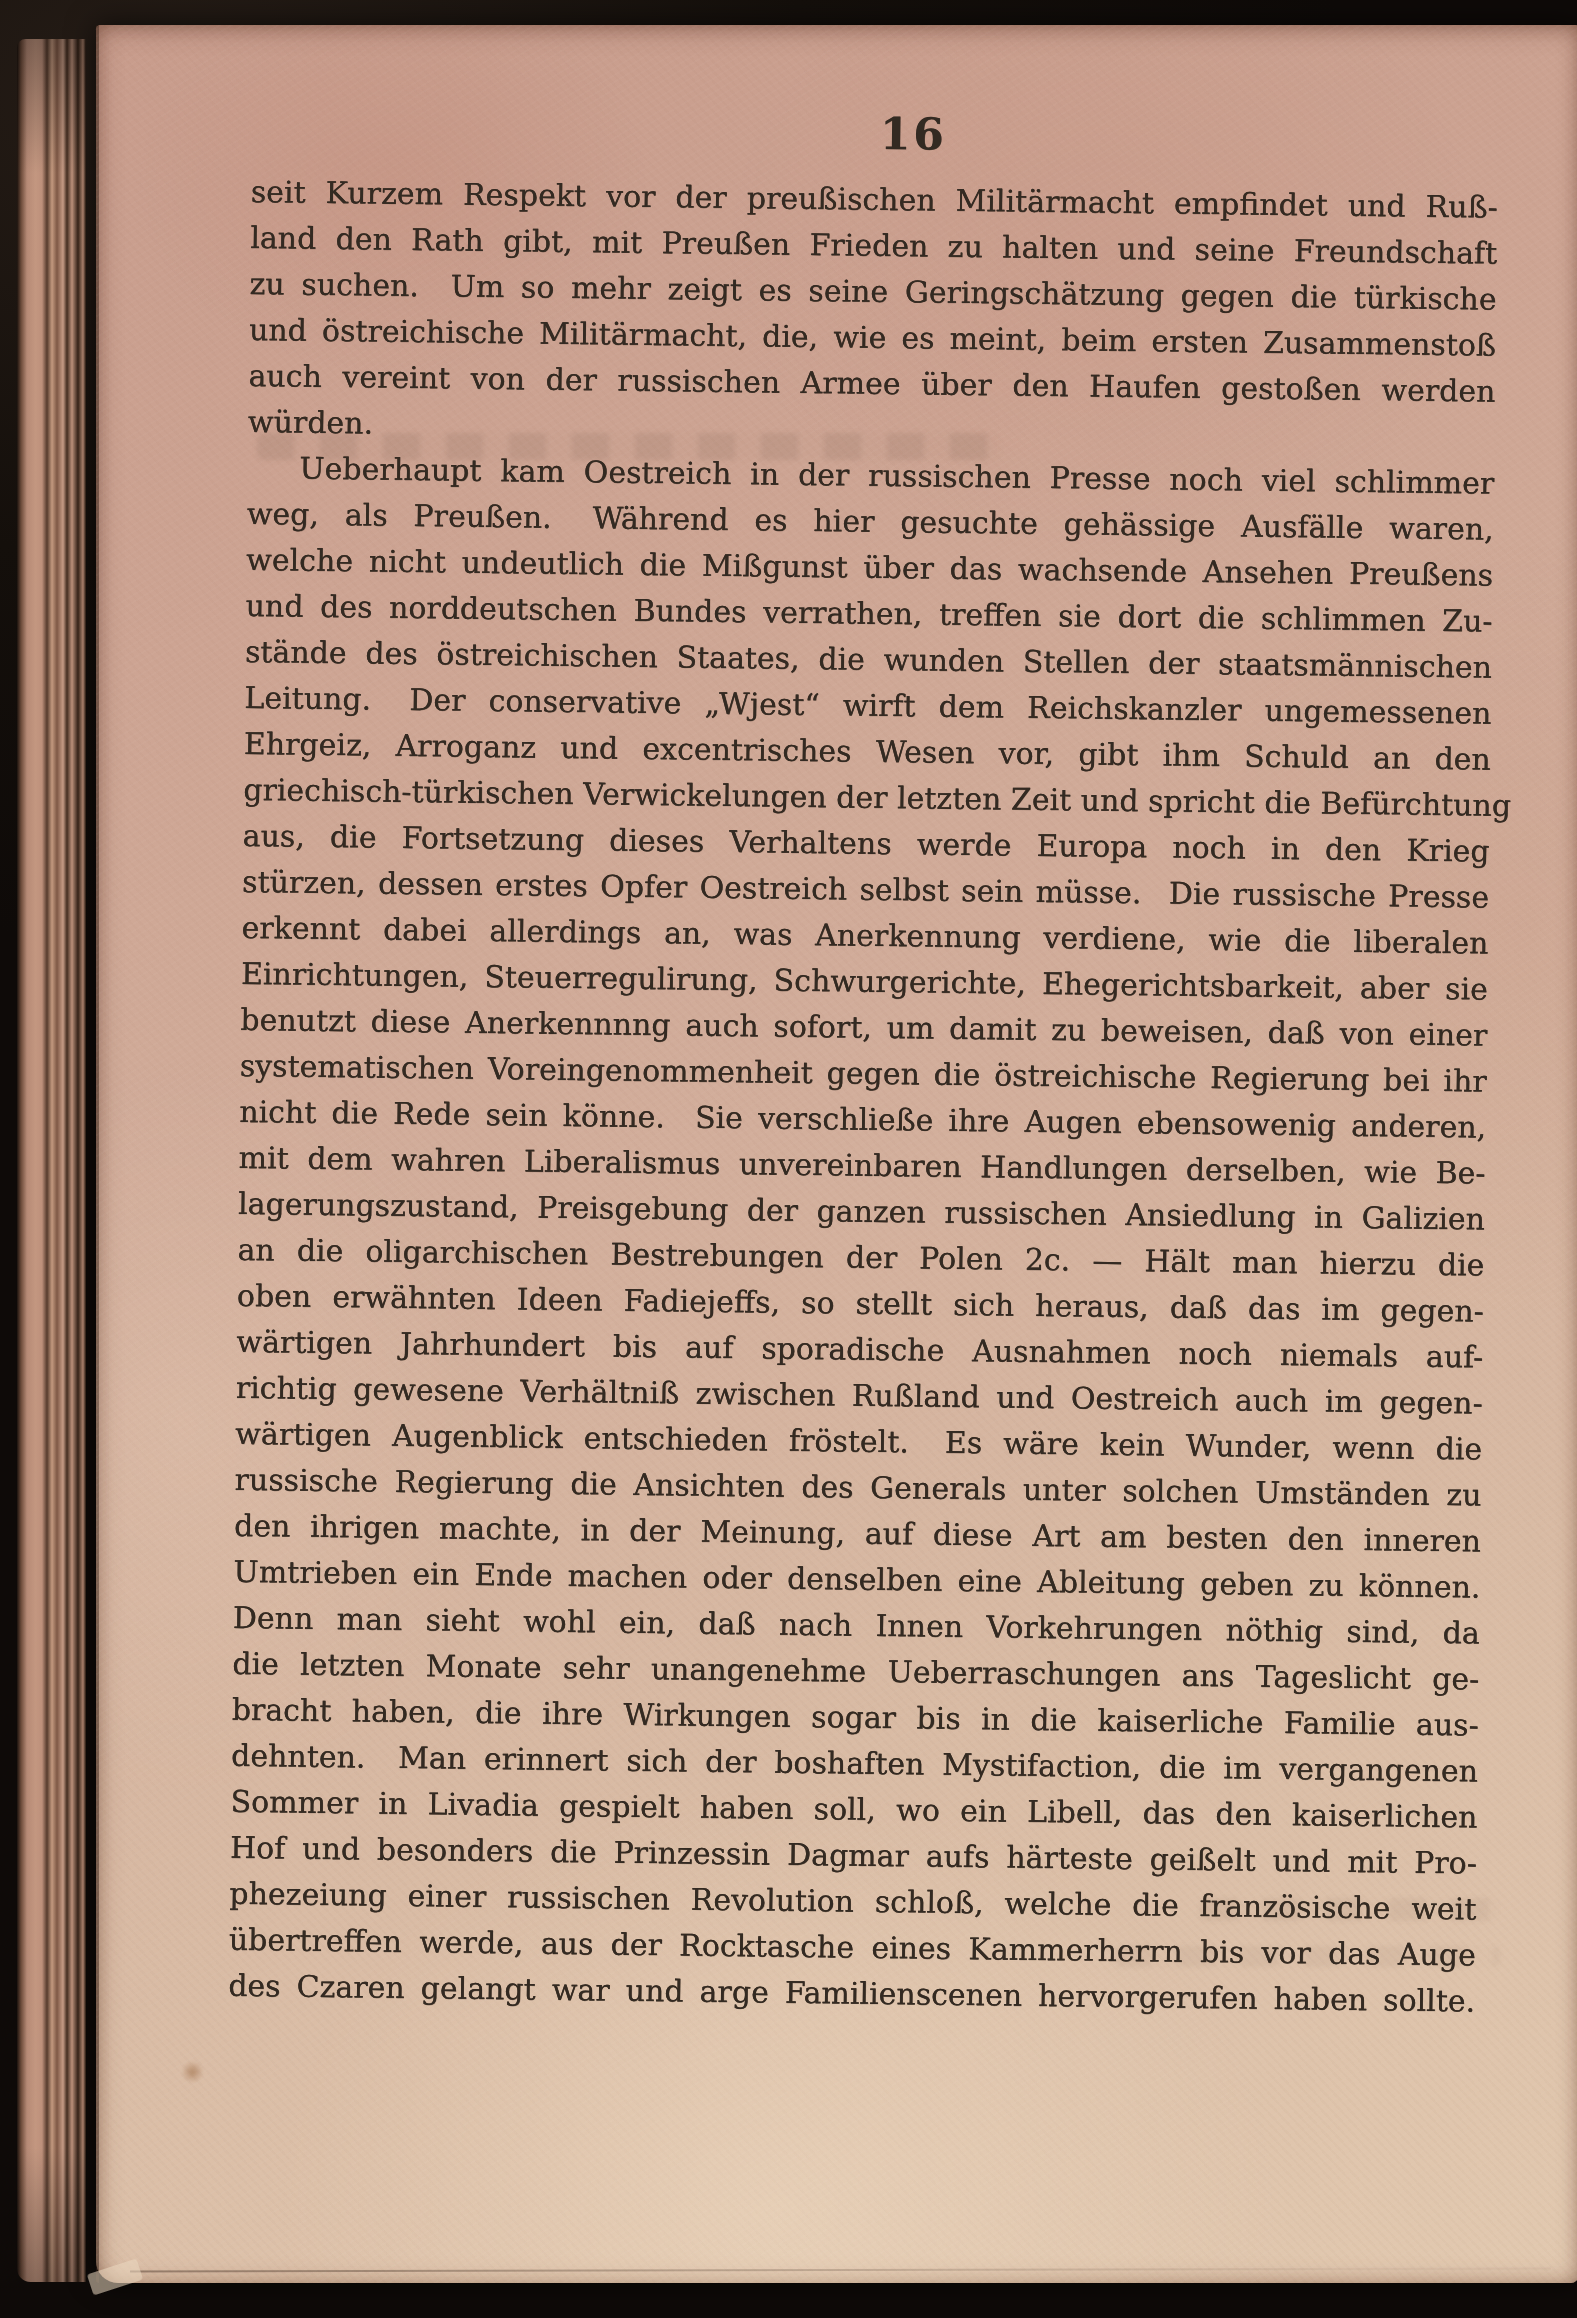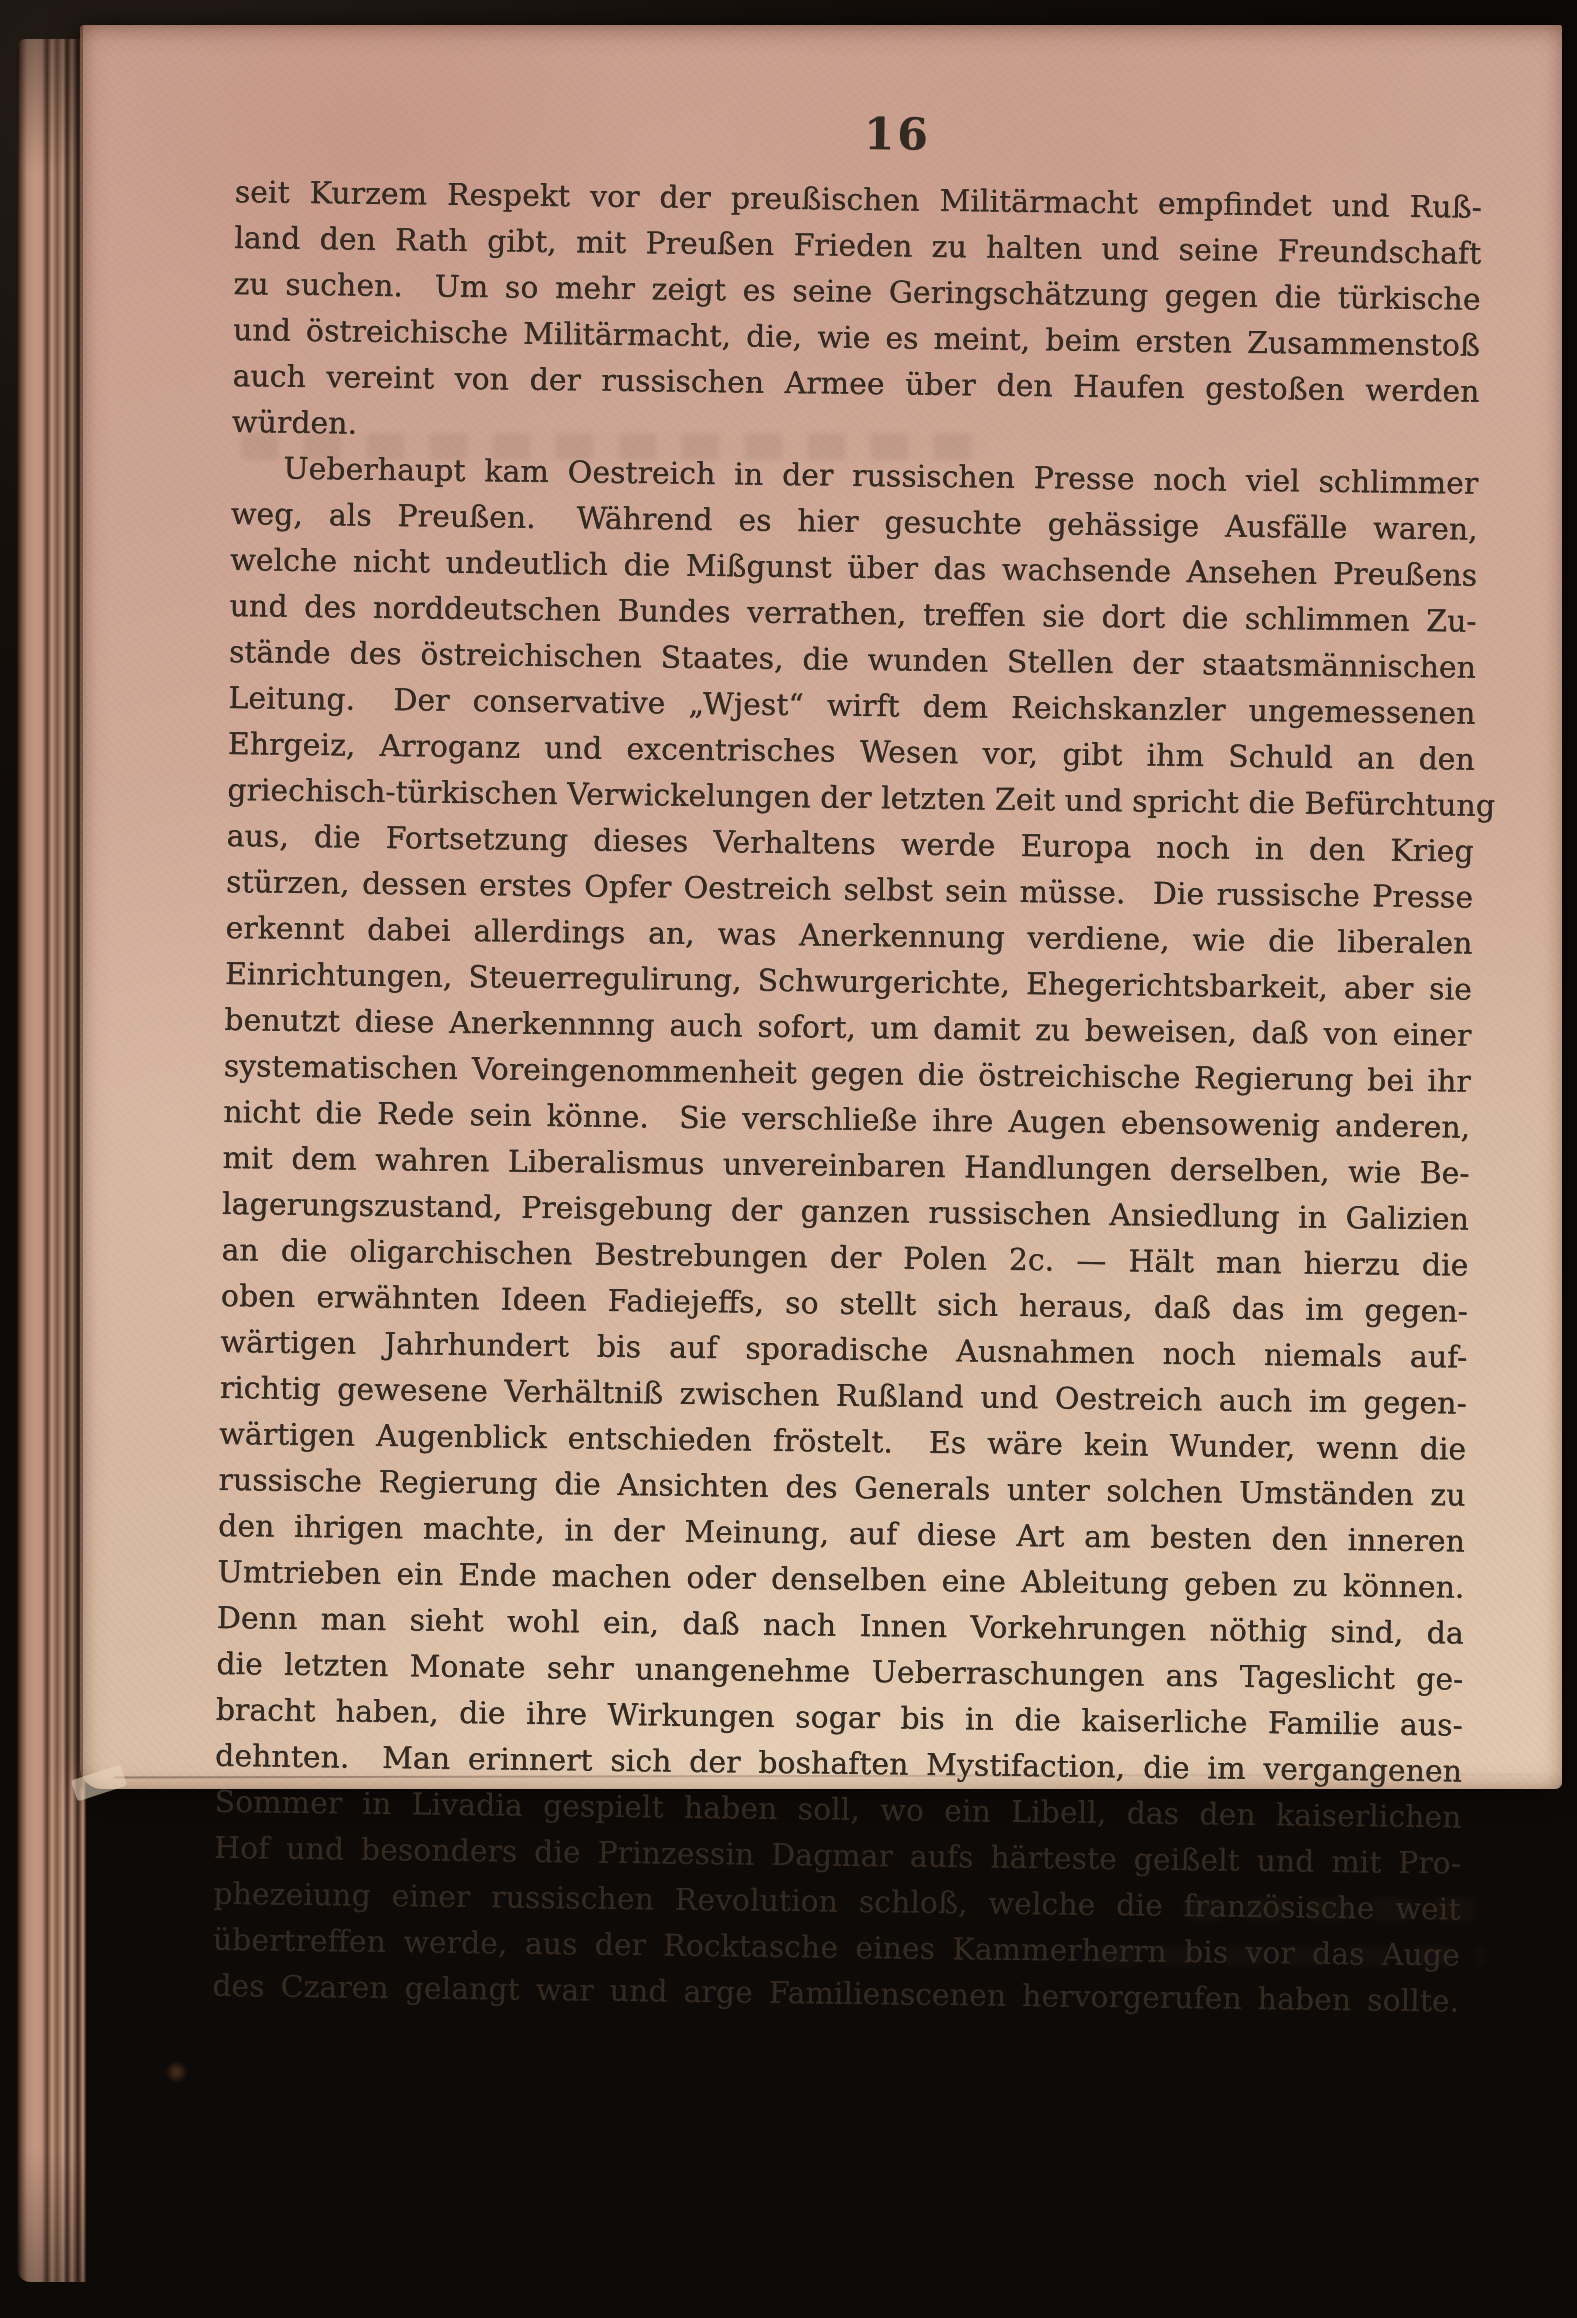--- a/index.html
+++ b/index.html
@@ -21,21 +21,21 @@
     border-radius:8.5px 0 0 13.5px;
     background:
       linear-gradient(180deg, rgba(0,0,0,.35) 0%, rgba(0,0,0,0) 6%, rgba(0,0,0,0) 94%, rgba(0,0,0,.3) 100%),
       linear-gradient(90deg,
         #1c130e 0px,#6d4c3b 4.2px,#b68a76 10px,#c39780 18.6px,#bd907b 25px,
         #563b2d 30px,#c3997f 35px,#7e5845 40px,#c69c86 46px,
         #442e21 50px,#c0947e 55px,#372419 61px,#bd9078 66px,#2a1b12 69px);
   }
   
   .sheet{
-    position:absolute;left:80px;top:25px;width:1482px;height:1764px;
+    position:absolute;left:96px;top:25px;width:1482px;height:2258px;
     background:linear-gradient(163deg,#c89c8c 0%,#cda493 24%,#d2ae9b 48%,#d9bba4 72%,#e2c9b0 100%);
     border-radius:4.2px 2.5px 6.8px 22px;
     box-shadow:
       0 0 29px rgba(0,0,0,.65),
       inset 12px 0 25px -12px rgba(92,52,36,.5),
       inset -10px 0 22px -12px rgba(92,52,36,.38),
       inset 0 15px 27px -13.5px rgba(92,52,36,.45),
       inset 0 -13.5px 25px -13.5px rgba(130,86,62,.35);
   }
   .sheet::before{

